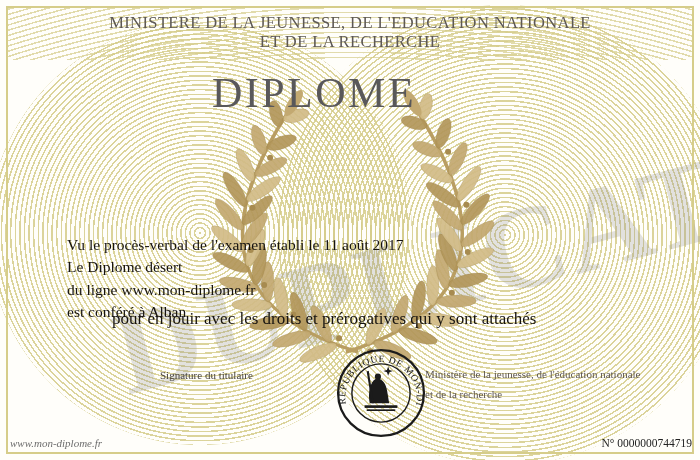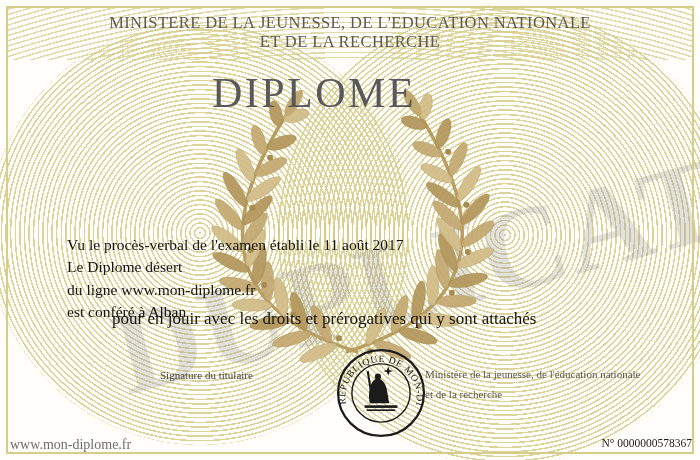--- a/index.html
+++ b/index.html
@@ -41,21 +41,21 @@
   
   .txt{position:absolute;z-index:4;}
   .header{left:0;top:13px;width:700px;text-align:center;
     font-size:16.5px;letter-spacing:.4px;color:#5d5854;line-height:19px;}
   .title{left:0;top:71px;width:628px;text-align:center;
     font-size:42px;letter-spacing:2.5px;color:#59585a;line-height:44px;}
   .body-block{left:67px;top:186px;font-size:15.5px;color:#161310;line-height:22.4px;margin-top:48px;}
   .rights{left:112px;top:309px;font-size:17px;color:#161310;}
   .sig-label{left:160px;top:369px;font-size:11px;color:#45403c;}
   .issuer{left:425px;top:364px;font-size:11px;color:#5c5550;line-height:20px;}
-  .footer-url{left:10px;top:437px;font-size:14px;color:#6e6e6e;}
+  .footer-url{left:10px;top:437px;font-size:11px;color:#6e6e6e;font-style:italic;}
   .serial{right:8px;top:437px;font-size:11.5px;color:#222;}
   .seal{position:absolute;left:335px;top:347px;width:92px;height:92px;z-index:4;}
 </style>
 </head>
 <body>
 
 <div class="page">
 
   <div class="rosette left"></div>
   <div class="rosette right"></div>
@@ -167,15 +167,15 @@
       <rect x="31" y="61" width="28" height="1.6"></rect>
     </g>
   </svg>
 
   <div class="txt issuer">
     <div>Ministère de la jeunesse, de l'éducation nationale</div>
     <div>et de la recherche</div>
   </div>
 
   <div class="txt footer-url">www.mon-diplome.fr</div>
-  <div class="txt serial">N° 0000000578367</div>
+  <div class="txt serial">N° 0000000744719</div>
 
 </div>
 
 </body></html>

